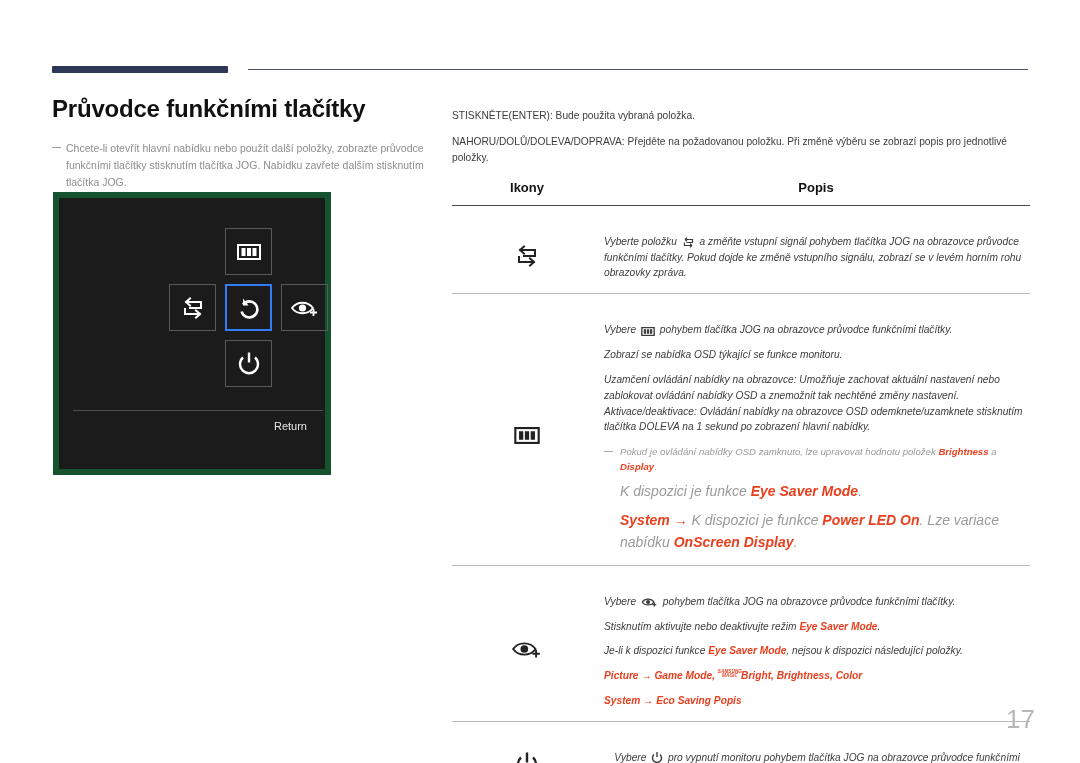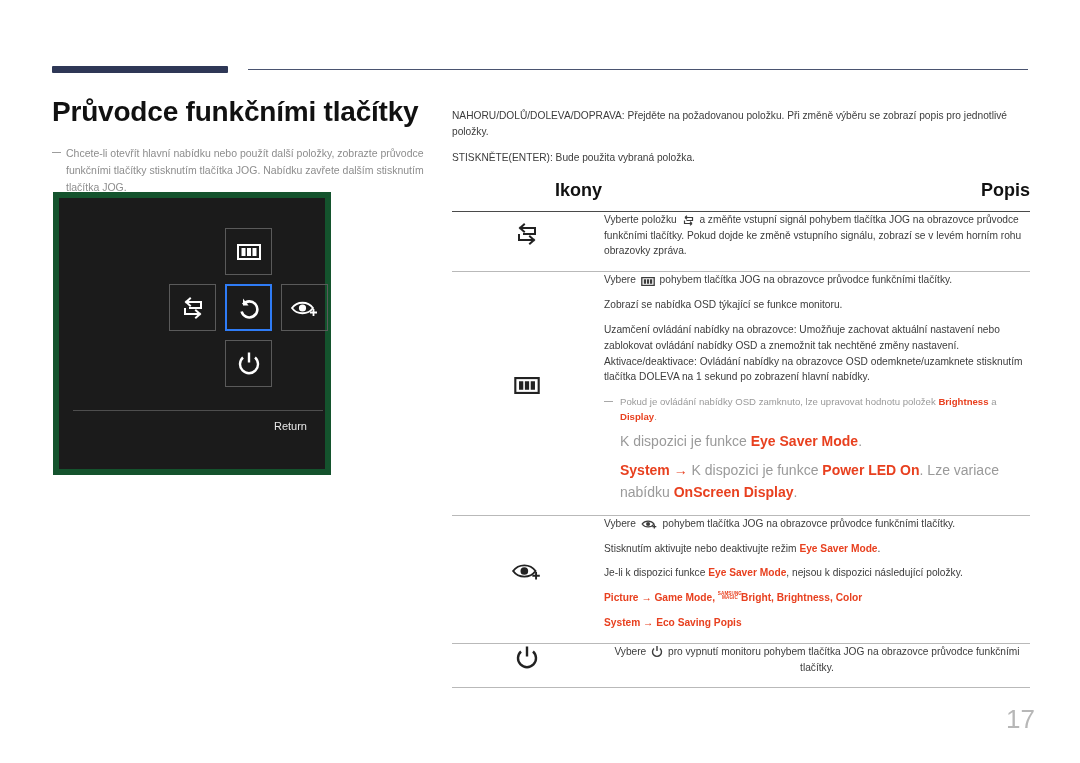--- a/index.html
+++ b/index.html
@@ -11,21 +11,21 @@
   .page{position:relative;width:1080px;height:763px;}
 
   
   .hdr{position:absolute;left:52px;top:66px;width:976px;height:10px;}
   .hdr-bar{position:absolute;left:0;top:0;width:176px;height:7px;background:#2e3756;border-radius:1px;}
   .hdr-line{position:absolute;left:196px;top:3px;width:780px;height:1px;background:#4a5470;}
 
   
   .left{position:absolute;left:52px;top:95px;width:380px;}
   h1.title{
-    font-size:28px;font-weight:bold;color:#111;margin:0 0 16px 0;
+    font-size:24px;font-weight:bold;color:#111;margin:0 0 16px 0;
     letter-spacing:-0.2px;line-height:1.2;
   }
   .note{
     position:relative;padding-left:14px;font-size:10.5px;line-height:1.62;
     color:#8d8d8d;
   }
   .note::before{
     content:"";position:absolute;left:0;top:7px;width:9px;height:1.4px;background:#9d9d9d;
   }
 
@@ -55,27 +55,27 @@
   .right{position:absolute;left:452px;top:98px;width:578px;}
   .intro{font-size:10.2px;line-height:1.55;color:#3c3c3c;margin-bottom:9px;}
   .intro:last-of-type{margin-bottom:0;}
 
   table.tbl{
     width:578px;border-collapse:collapse;margin-top:14px;table-layout:fixed;
   }
   table.tbl col.c-ico{width:150px;}
   table.tbl col.c-desc{width:428px;}
   table.tbl th{
-    text-align:right;font-size:18px;font-weight:bold;color:#111;
+    text-align:center;font-size:13px;font-weight:bold;color:#111;
     padding:0 0 10px 0;vertical-align:bottom;
   }
   table.tbl thead tr{border-bottom:1.6px solid #4a4a4a;}
   table.tbl tbody tr{border-bottom:1px solid #b9b9b9;}
   table.tbl tbody tr:last-child{border-bottom:1px solid #b9b9b9;text-align:center;}
-  table.tbl td{padding:0 0 12px 0;vertical-align:middle;}
+  table.tbl td{padding:28px 0 12px 0;vertical-align:middle;font-style:italic;}
   table.tbl td.ico-cell{text-align:center;vertical-align:middle;}
   table.tbl td.desc-cell{vertical-align:top;padding-left:2px;}
   .p{font-size:10.2px;line-height:1.55;color:#3c3c3c;margin:0 0 9px 0;}
   .p:last-child{margin-bottom:0;}
   .red{color:#e8401f;font-weight:bold;}
   .sub{
     position:relative;padding-left:16px;font-size:9.6px;line-height:1.58;
     color:#9a9a9a;margin:0 0 6px 0;
   }
   .sub::before{
@@ -176,22 +176,22 @@
         </span>
       </div>
 
     </div>
     <div class="osd-sep"></div>
     <div class="osd-return">Return</div>
   </div>
 
   <div class="right">
 
+    <p class="intro">STISKNĚTE(ENTER): Bude použita vybraná položka.</p>
     <p class="intro">NAHORU/DOLŮ/DOLEVA/DOPRAVA: Přejděte na požadovanou položku. Při změně výběru se zobrazí popis pro jednotlivé položky.</p>
-    <p class="intro">STISKNĚTE(ENTER): Bude použita vybraná položka.</p>
 
     <table class="tbl">
       <colgroup>
           <col class="c-ico">
           <col class="c-desc">
         </colgroup>
       <thead>
         <tr>
           <th>Ikony</th>
           <th>Popis</th>

